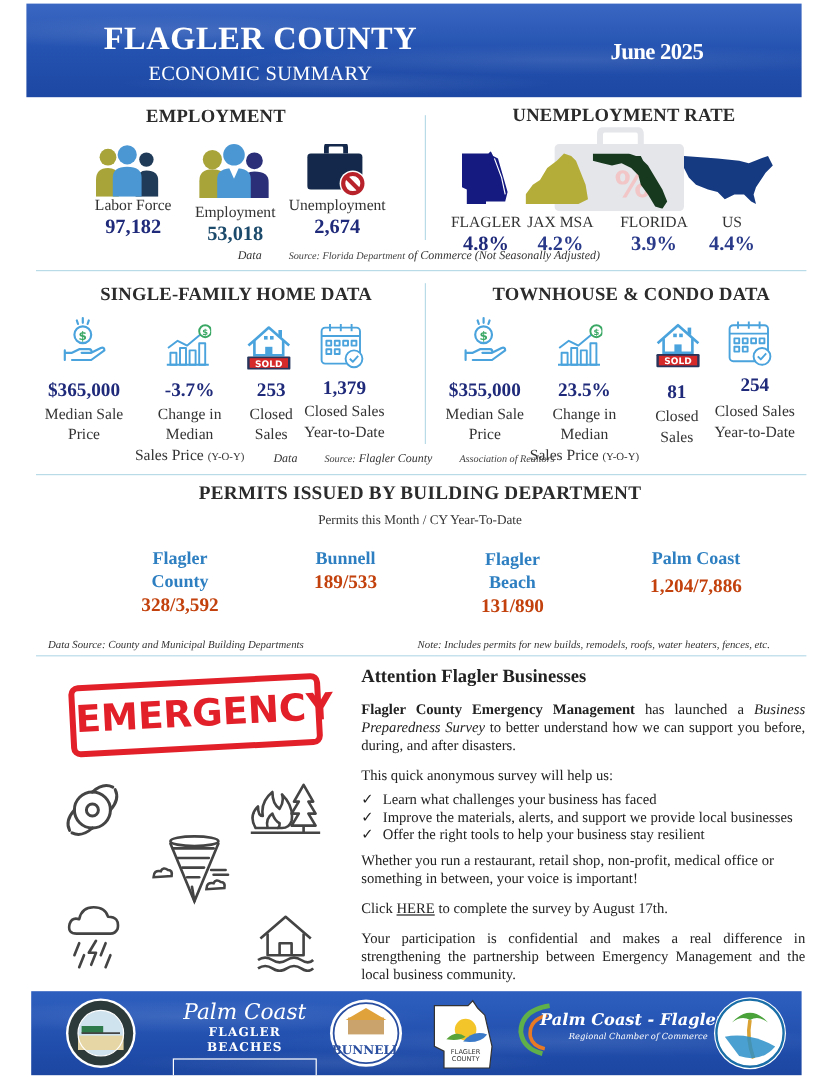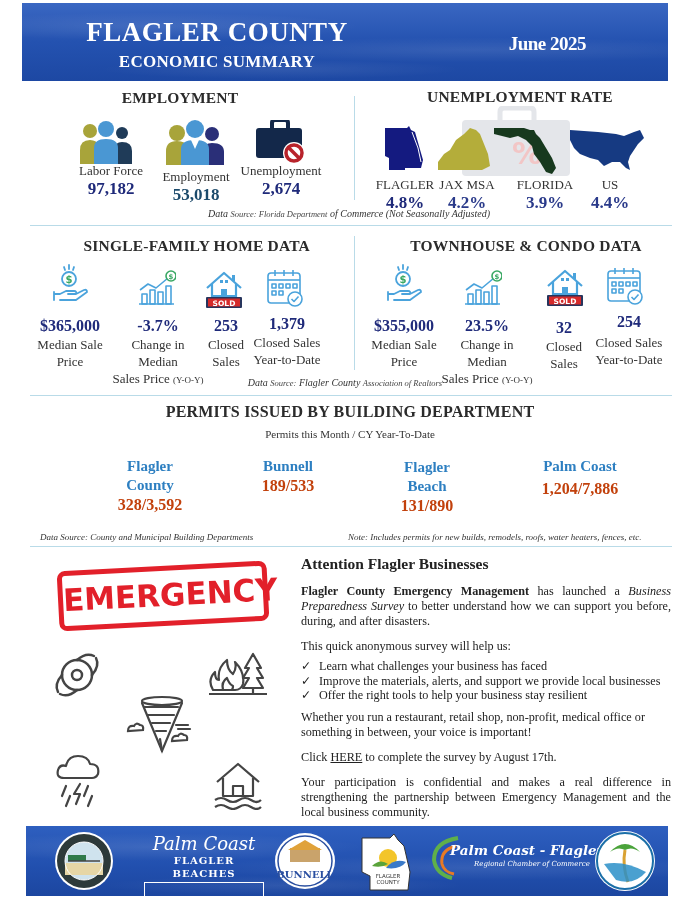--- a/index.html
+++ b/index.html
@@ -12,36 +12,36 @@
     overflow: hidden;
   }
   .banner::before, .footer::before {
     content: ""; position: absolute; inset: 0;
     background:
       radial-gradient(ellipse 300px 20px at 20% 30%, rgba(255,255,255,0.10), transparent 70%),
       radial-gradient(ellipse 400px 18px at 70% 60%, rgba(255,255,255,0.09), transparent 70%),
       radial-gradient(ellipse 260px 14px at 40% 85%, rgba(255,255,255,0.08), transparent 70%);
   }
   .banner .t1 { position: absolute; left: 60px; top: 14px; width: 270px; text-align: center; color: #fff; font-size: 27px; font-weight: bold; letter-spacing: 0.5px; }
-  .banner .t2 { position: absolute; left: 60px; top: 49px; width: 270px; text-align: center; color: #fff; font-size: 17px; font-weight: bold; letter-spacing: 0.3px; }
+  .banner .t2 { position: absolute; left: 60px; top: 49px; width: 270px; text-align: center; color: #fff; font-size: 17px; font-weight: normal; letter-spacing: 0.3px; }
   .banner .date { position: absolute; right: 82px; top: 30px; color: #fff; font-size: 19px; font-weight: bold; letter-spacing: -0.5px; }
 
   .hr { position: absolute; height: 1px; background: #b9dbe8; }
   .vr { position: absolute; width: 1px; background: #b9dbe8; }
 
   .sec-title { position: absolute; font-weight: bold; font-size: 15.5px; color: #2b2b2b; text-align: center; letter-spacing: 0.2px; }
 
   .stat { position: absolute; text-align: center; }
   .lbl { font-size: 13px; color: #333; line-height: 17px; }
   .val { font-weight: bold; font-size: 17px; color: #1f2a7a; line-height: 20px; }
   .val.teal { color: #1c4a6b; }
   .sm { font-size: 9px; }
 
   .src { position: absolute; font-style: italic; font-size: 10px; color: #333; text-align: center; }
-  .src .lite { font-size: 8.5px; color: #444; }
+  .src .lite { font-size: 8.5px; color: #444; margin-left: 20px; }
 
   .icon { position: absolute; }
 
   .permit { position: absolute; text-align: center; font-weight: bold; }
   .permit .name { color: #2d7fc1; font-size: 15px; line-height: 19px; }
   .permit .num { color: #c2410c; font-size: 16px; line-height: 20px; }
 
   .article { position: absolute; left: 301px; top: 555px; width: 370px; font-size: 12.2px; line-height: 15px; color: #222; }
   .article h3 { font-size: 15.5px; font-weight: bold; margin-bottom: 11px; line-height: 18px; }
   .article p { text-align: justify; margin-bottom: 10px; }
@@ -190,21 +190,21 @@
   <div class="val" style="font-size:16px;">$355,000</div>
   <div class="lbl">Median Sale</div>
   <div class="lbl">Price</div>
 </div>
 <div class="stat" style="left:440px; top:316px; width:94px;">
   <div class="val" style="font-size:16px;">23.5%</div>
   <div class="lbl">Change in Median</div>
   <div class="lbl"><span>Sales Price</span> <span class="sm">(Y-O-Y)</span></div>
 </div>
 <div class="stat" style="left:542px; top:318px; width:44px;">
-  <div class="val" style="font-size:16px;">32</div>
+  <div class="val" style="font-size:16px;">81</div>
   <div class="lbl">Closed</div>
   <div class="lbl">Sales</div>
 </div>
 <div class="stat" style="left:594px; top:312px; width:70px;">
   <div class="val" style="font-size:16px;">254</div>
   <div class="lbl" style="margin-top:2px;">Closed Sales</div>
   <div class="lbl">Year-to-Date</div>
 </div>
 
 <div class="src" style="left:220px; top:377px; width:250px;">

